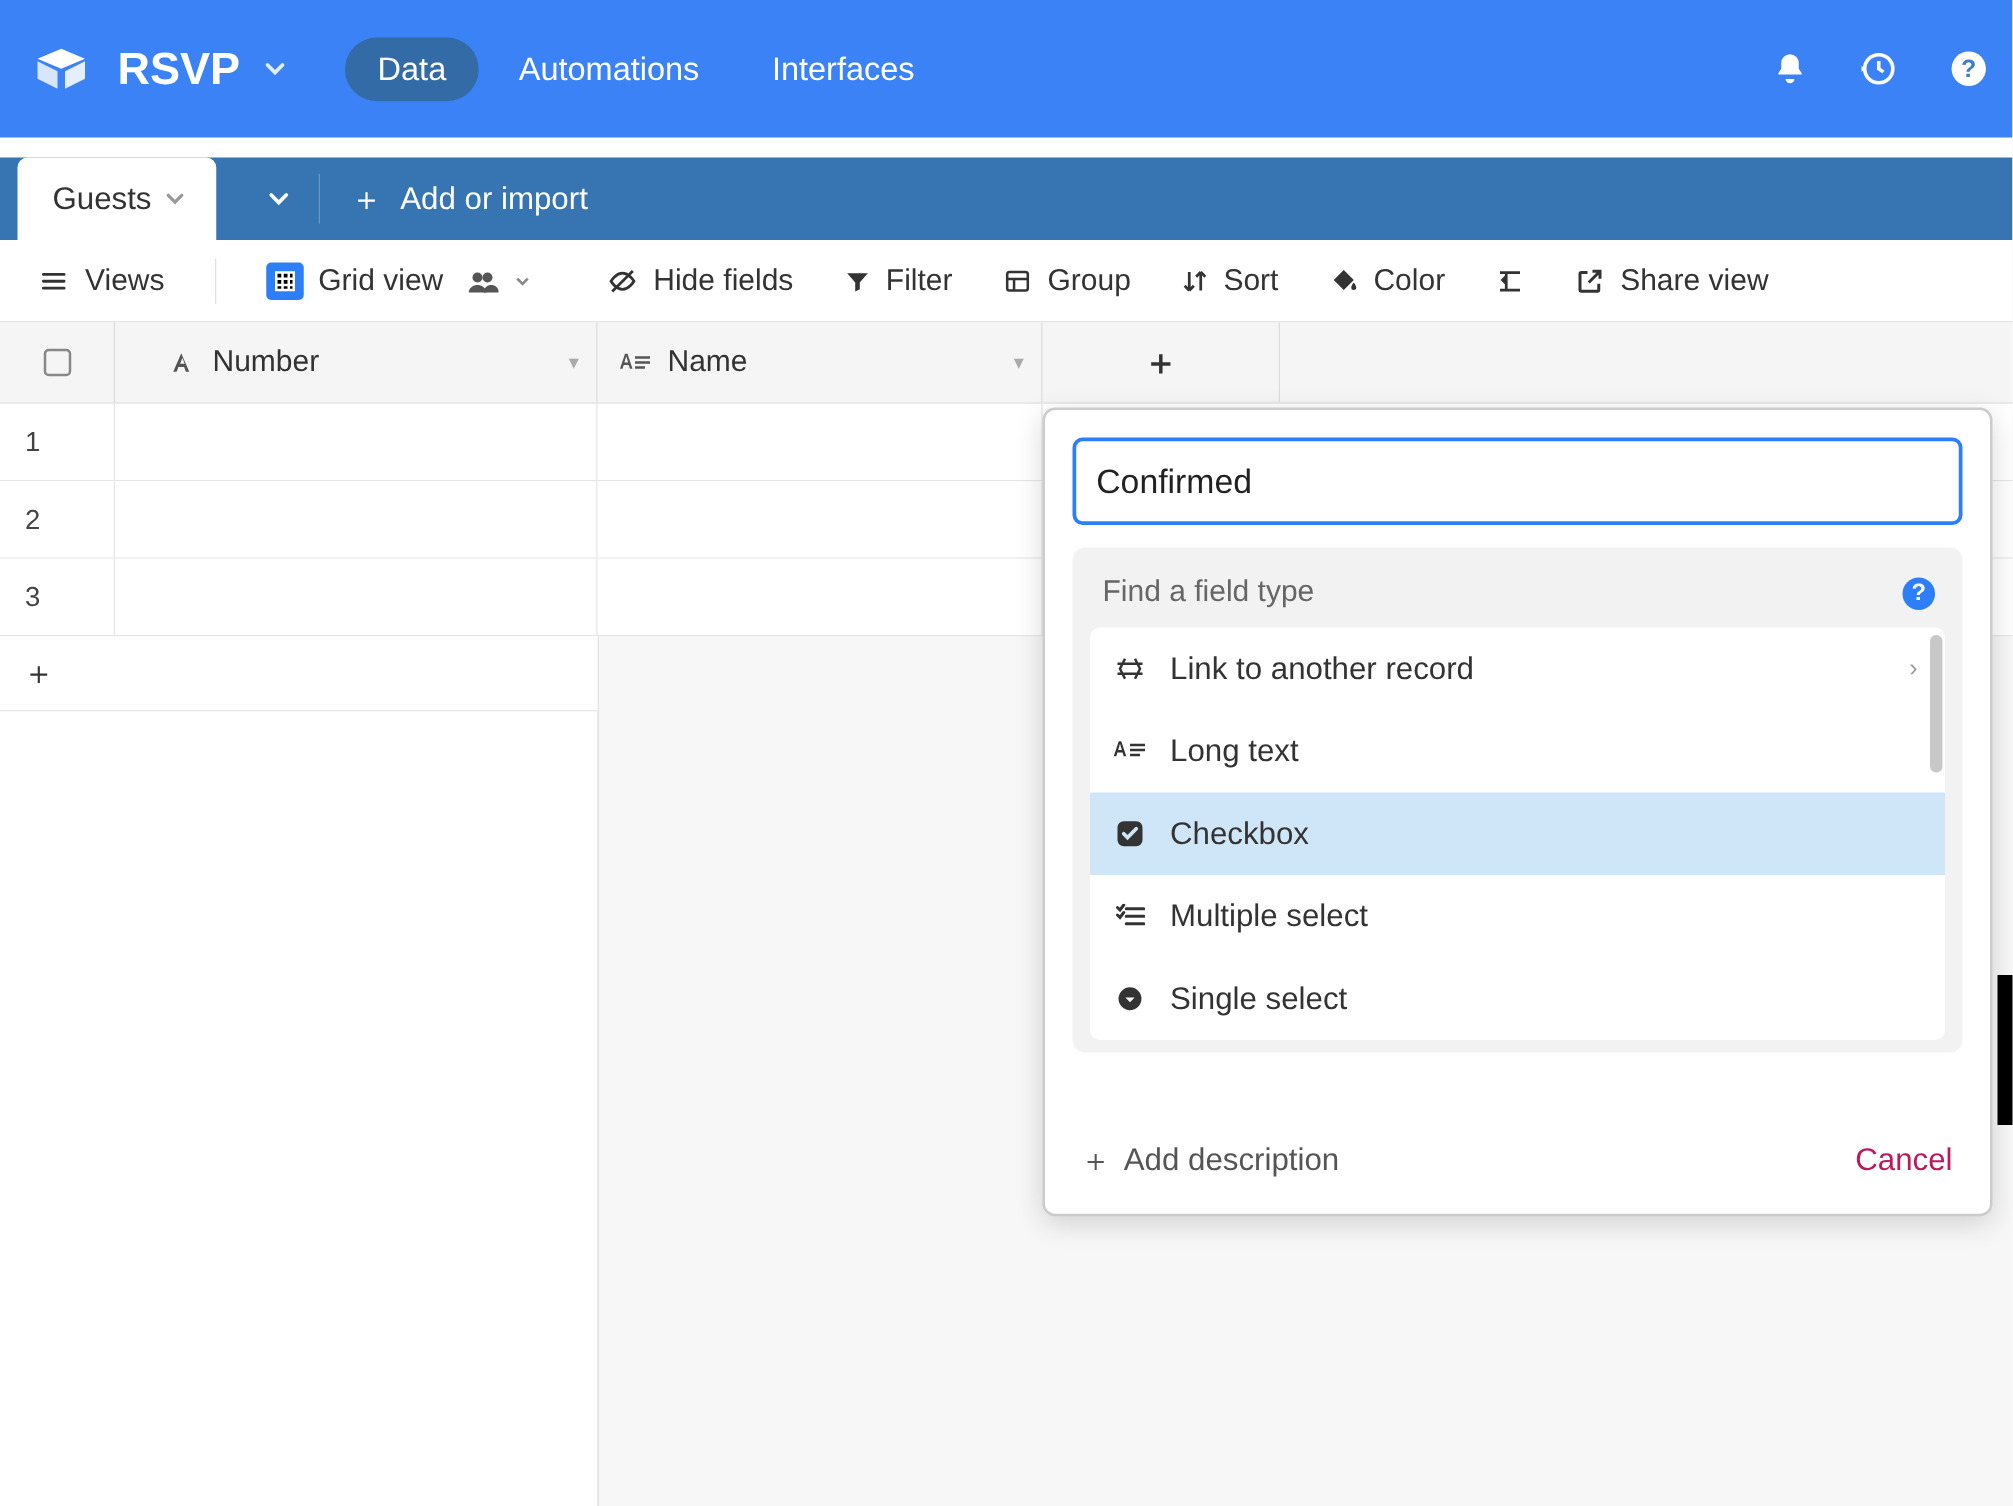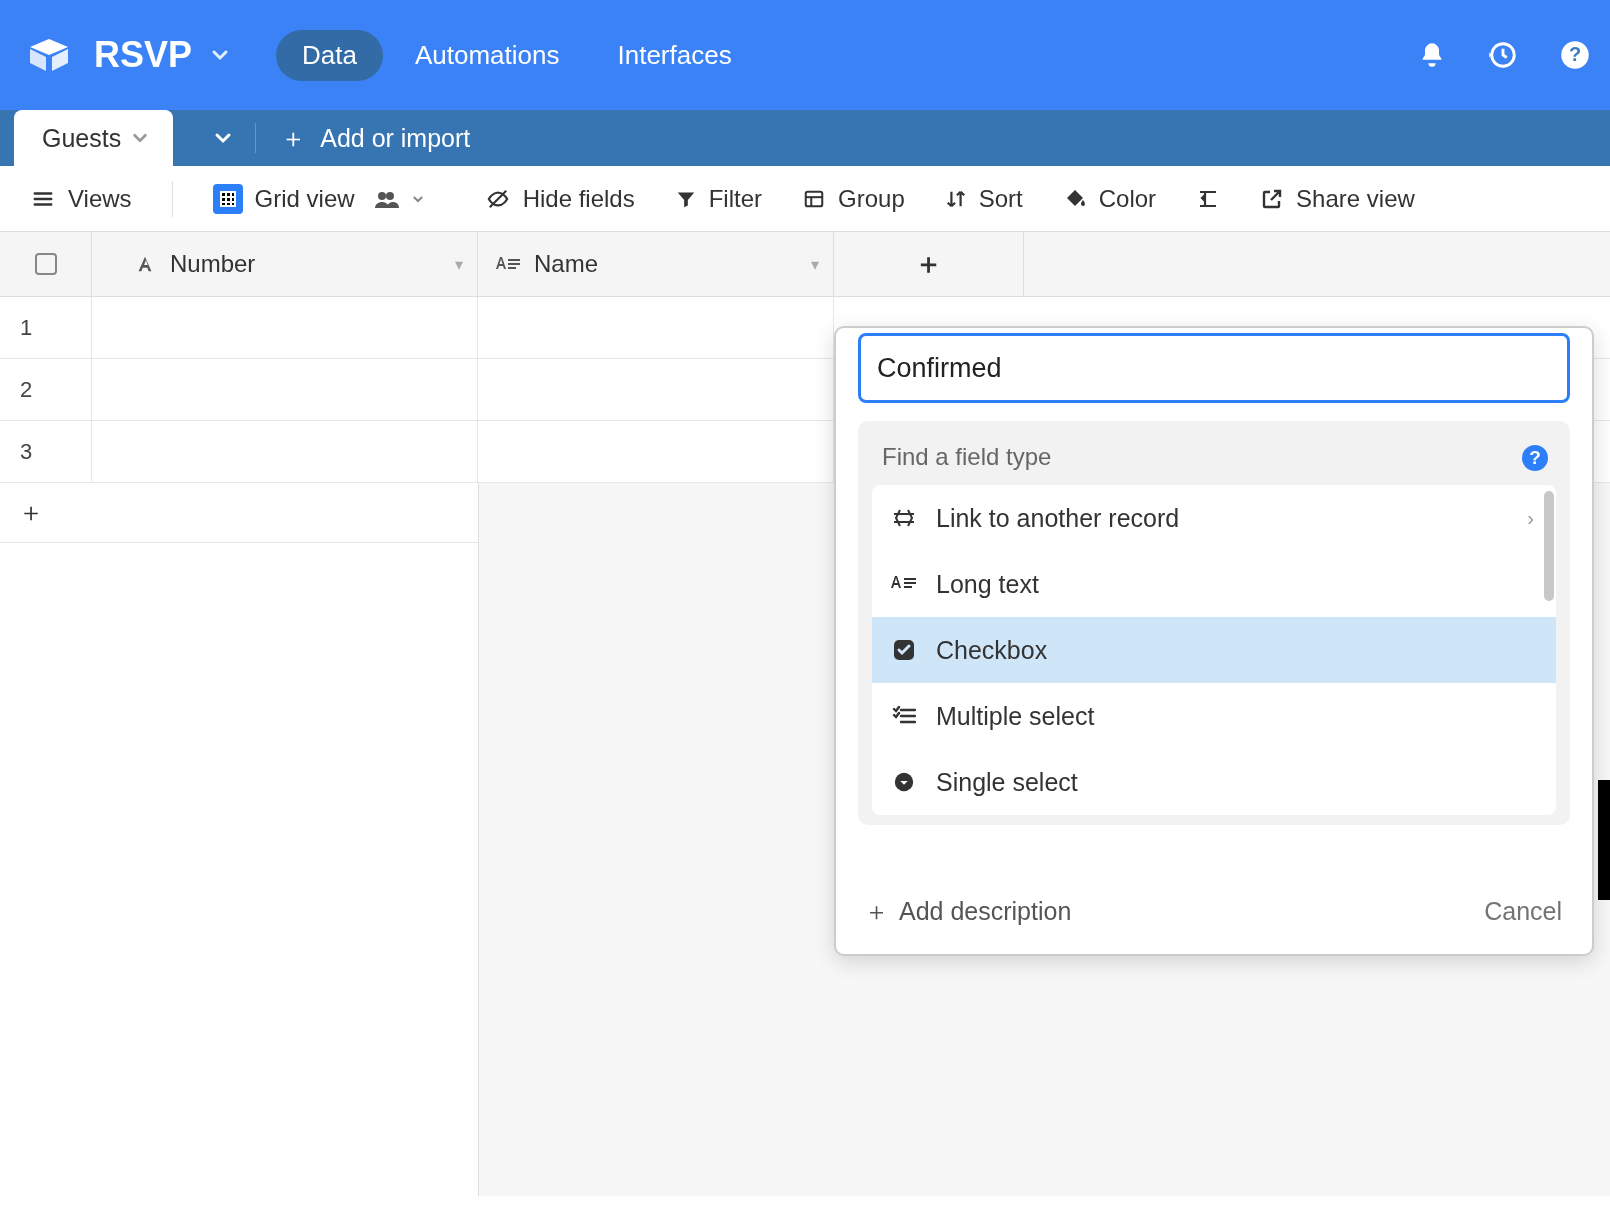--- a/index.html
+++ b/index.html
@@ -53,23 +53,24 @@
   .top-right {
     margin-left: auto;
     display: flex;
     align-items: center;
     gap: 42px;
     color: #fff;
   }
   .icon-btn { display:flex; align-items:center; justify-content:center; }
   .tableselect-bar {
     background: #3774b2;
-    height: 56px;
+    height: 66px;
     display: flex;
     align-items: stretch;
+    margin-top: 16px;
   }
   .tab-active {
     background: #fff;
     color: #333;
     display: flex;
     align-items: center;
     gap: 10px;
     padding: 0 24px 0 28px;
     border-radius: 8px 8px 0 0;
     font-size: 25px;
@@ -196,21 +197,21 @@
 
   .flyout {
     position: absolute;
     left: 834px;
     top: 326px;
     width: 760px;
     background: #fff;
     border: 2px solid #ccc;
     border-radius: 10px;
     box-shadow: 0 6px 22px rgba(0,0,0,0.15);
-    padding: 5px 22px 22px 22px;
+    padding: 22px 22px 22px 22px;
   }
   .fly-name-input {
     width: 100%;
     height: 70px;
     border: 3px solid #2d7ff9;
     border-radius: 8px;
     font-size: 27px;
     padding: 0 16px;
     outline: none;
     color: #222;
@@ -278,21 +279,21 @@
     justify-content: space-between;
     align-items:center;
     margin-top: 70px;
     padding: 0 8px 4px 6px;
     font-size: 25px;
   }
   .fly-add-desc {
     color: #555;
     display:flex; align-items:center; gap: 10px;
   }
-  .fly-cancel { color: #737373; font-weight:500; }
+  .fly-cancel { color: #be185d; font-weight:500; }
 
   .rightedge {
     position: absolute;
     right: 0;
     top: 780px;
     width: 12px;
     height: 120px;
     background: #000;
   }
 

